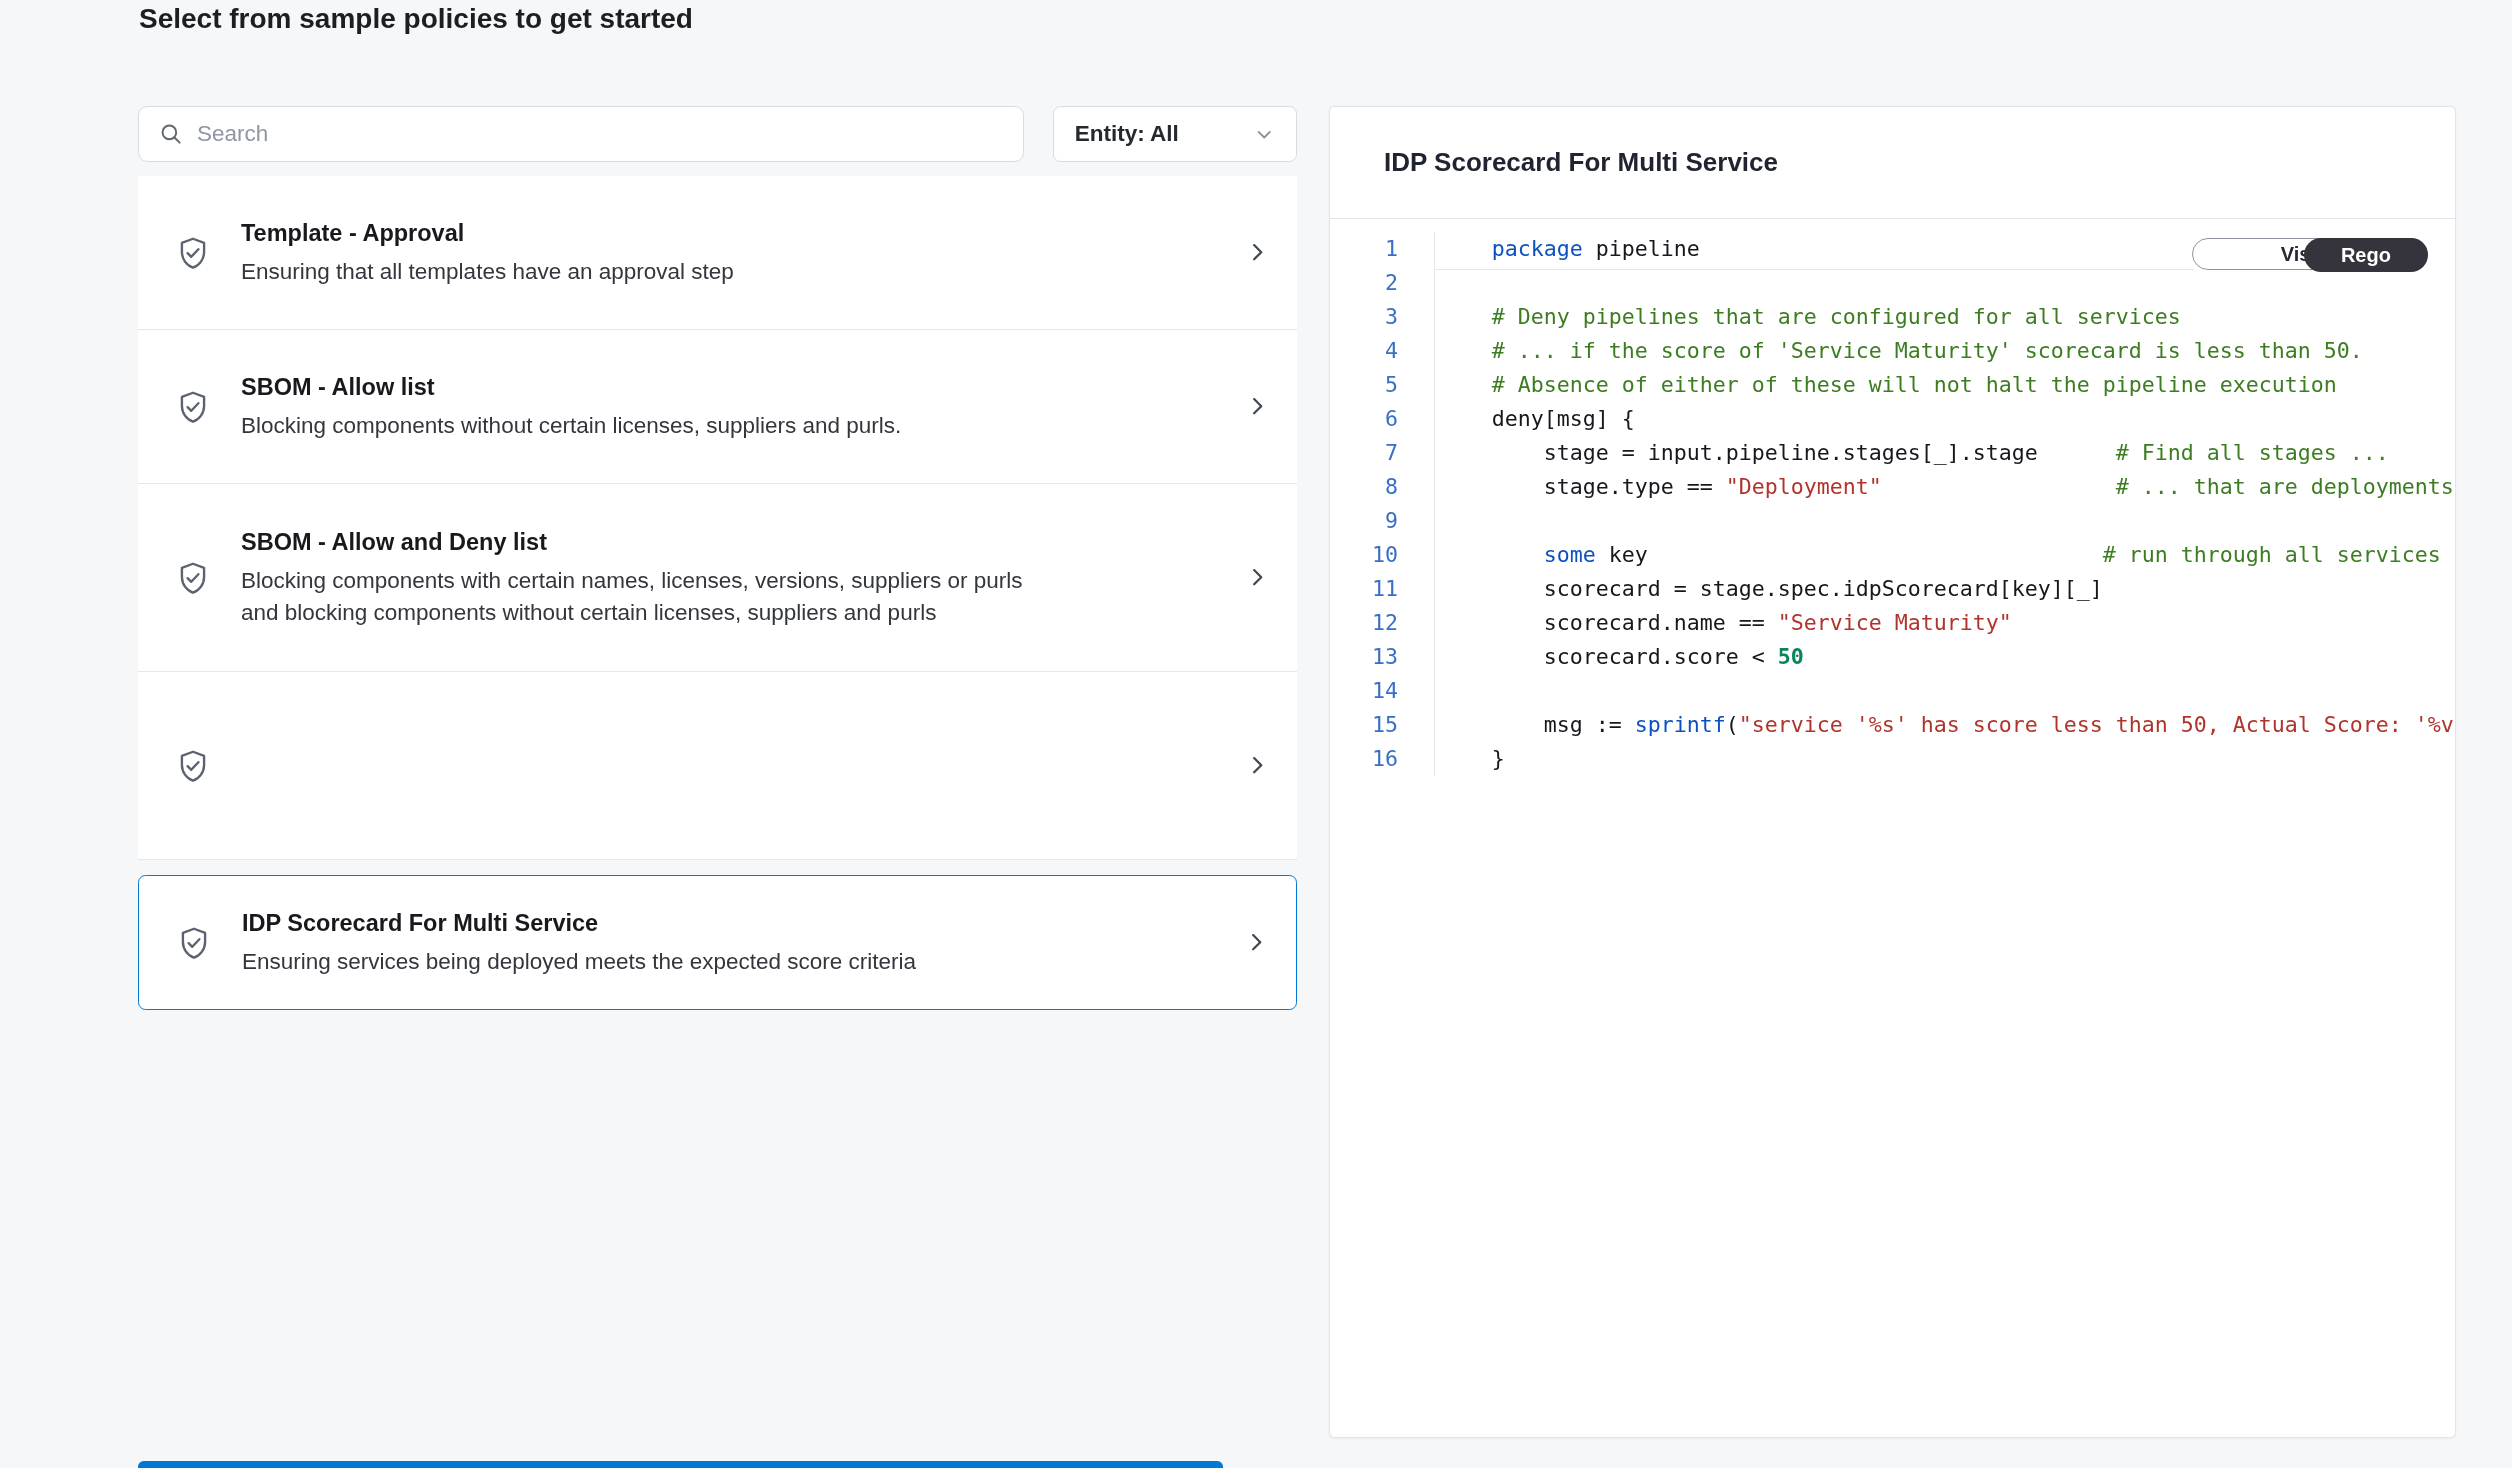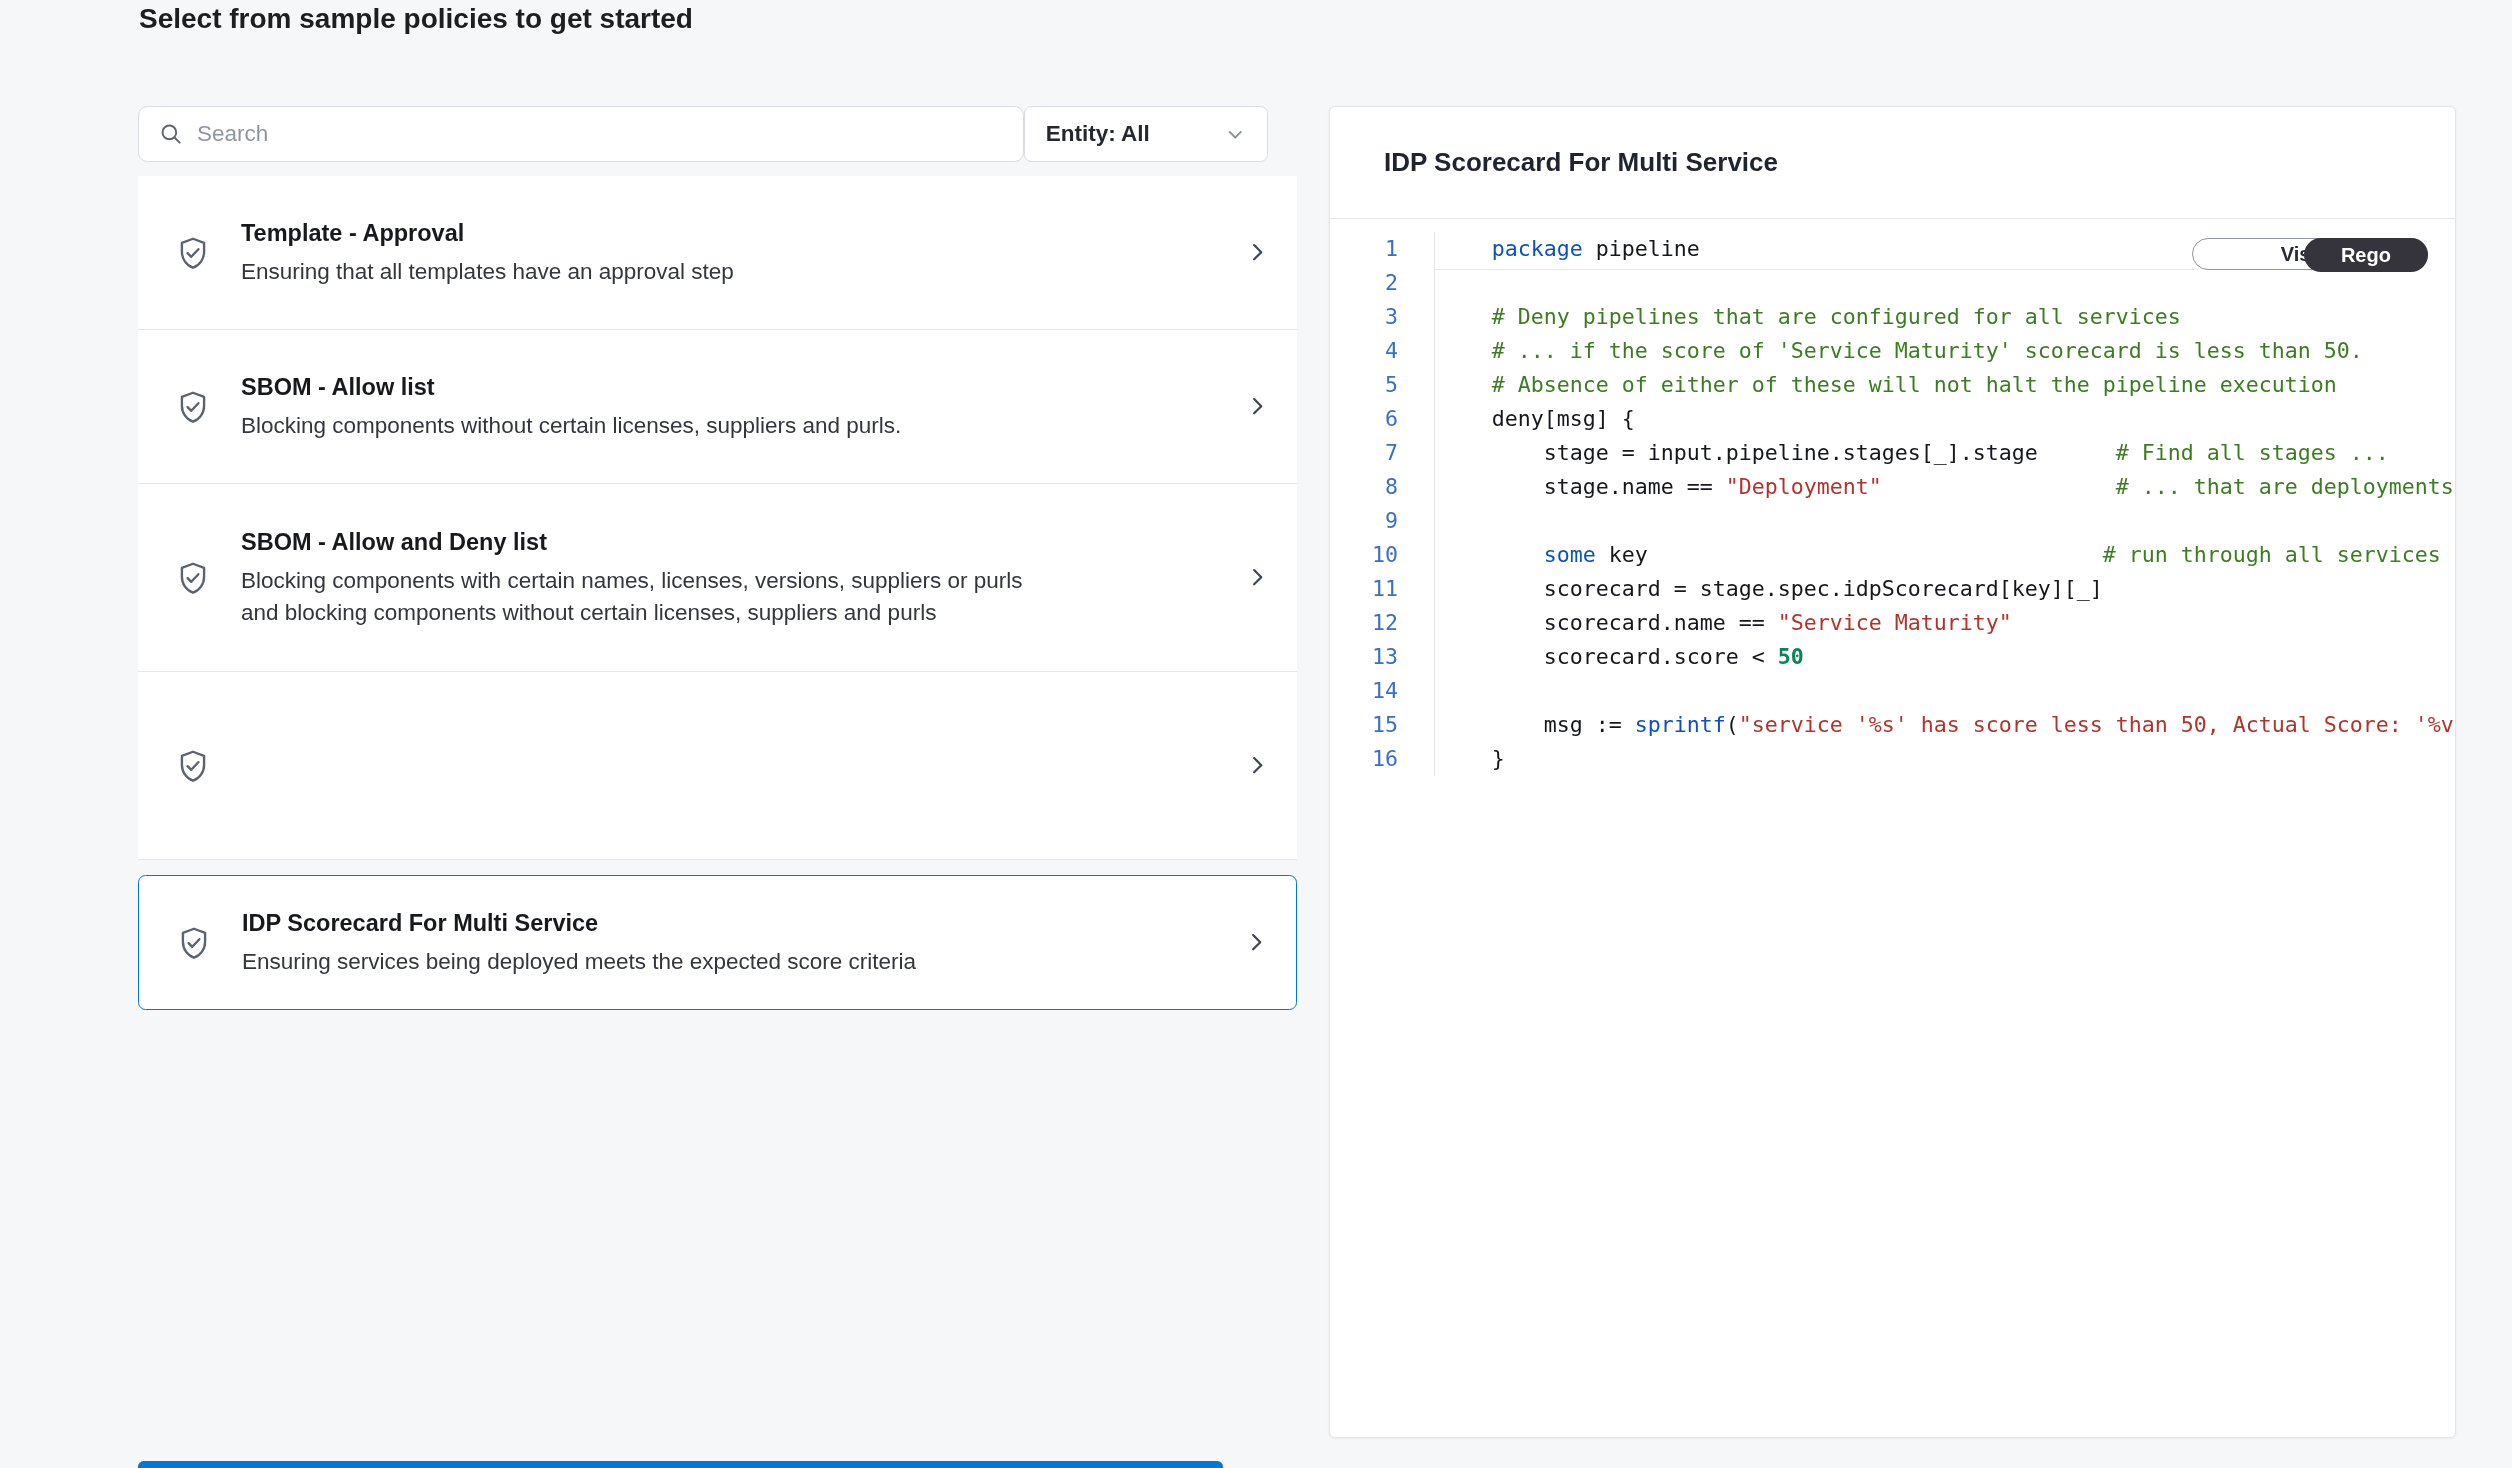--- a/index.html
+++ b/index.html
@@ -19,21 +19,21 @@
     font-family:"Liberation Sans",sans-serif;
     color:#1b1e22;
     position:relative;
   }
   .page-title{
     position:absolute;left:139px;top:0;
     font-size:28px;font-weight:700;line-height:38px;color:#1c1e21;
   }
   
   .left-col{position:absolute;left:138px;top:106px;width:1159px;}
-  .toolbar{display:flex;height:56px;}
+  .toolbar{display:flex;gap:29px;height:56px;}
   .search-box{
     width:886px;height:56px;background:#fff;border:0.9px solid #d8dbe1;border-radius:9.4px;
     display:flex;align-items:center;padding:0 19px;
   }
   .search-box svg{flex:0 0 auto;margin-right:13px;}
   .search-box input{
     border:none;outline:none;background:transparent;flex:1;
     font-family:"Liberation Sans",sans-serif;font-size:22.5px;color:#1f2430;
   }
   .search-box input::placeholder{color:#8e95a3;}
@@ -248,21 +248,21 @@
         <div class="ln">16</div>
       </div>
     <div class="code-lines">
         <div class="cl"><span class="kw">package</span><span class="pl"> pipeline</span></div>
         <div class="cl"></div>
         <div class="cl"><span class="cm"># Deny pipelines that are configured for all services</span></div>
         <div class="cl"><span class="cm"># ... if the score of 'Service Maturity' scorecard is less than 50.</span></div>
         <div class="cl"><span class="cm"># Absence of either of these will not halt the pipeline execution</span></div>
         <div class="cl"><span class="pl">deny[msg] {</span></div>
         <div class="cl"><span class="pl">    stage = input.pipeline.stages[_].stage      </span><span class="cm"># Find all stages ...</span></div>
-        <div class="cl"><span class="pl">    stage.name == </span><span class="str">"Deployment"</span><span class="pl">                  </span><span class="cm"># ... that are deployments</span></div>
+        <div class="cl"><span class="pl">    stage.type == </span><span class="str">"Deployment"</span><span class="pl">                  </span><span class="cm"># ... that are deployments</span></div>
         <div class="cl"></div>
         <div class="cl"><span class="pl">    </span><span class="kw">some</span><span class="pl"> key</span><span class="pl">                                   </span><span class="cm"># run through all services</span></div>
         <div class="cl"><span class="pl">    scorecard = stage.spec.idpScorecard[key][_]</span></div>
         <div class="cl"><span class="pl">    scorecard.name == </span><span class="str">"Service Maturity"</span></div>
         <div class="cl"><span class="pl">    scorecard.score &lt; </span><span class="num">50</span></div>
         <div class="cl"></div>
         <div class="cl"><span class="pl">    msg := </span><span class="kw">sprintf</span><span class="pl">(</span><span class="str">"service '%s' has score less than 50, Actual Score: '%v'</span></div>
         <div class="cl"><span class="pl">}</span></div>
       </div>
   </div>

